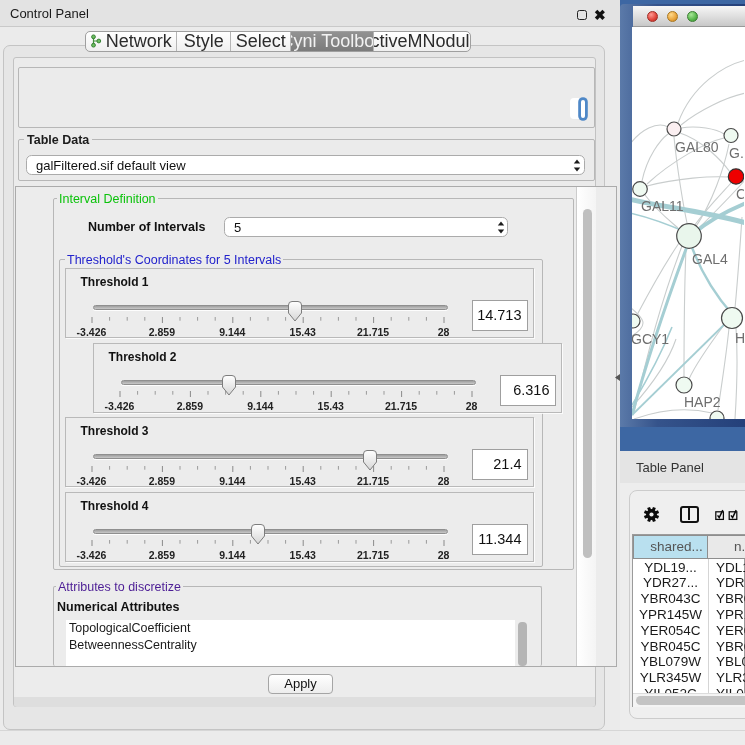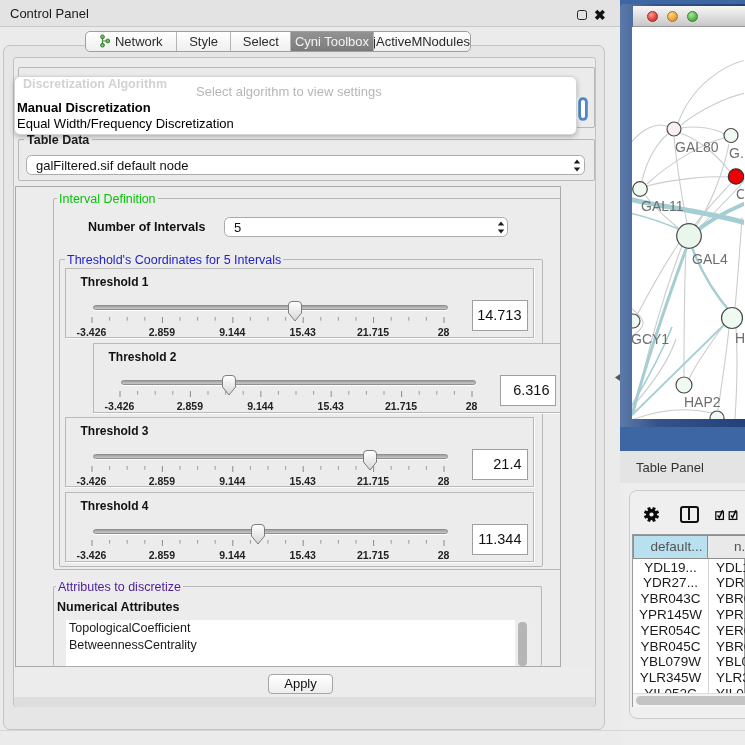--- a/index.html
+++ b/index.html
@@ -10,34 +10,34 @@
 #titlebar { left:0; top:0; width:745px; height:27px; background:#e3e3e3; border-bottom:1px solid #c9c9c9; }
 #titlebar .t { left:10px; top:6px; font-size:13px; color:#1a1a1a; }
 #floatico { left:577px; top:10px; width:10px; height:10px; border:1.7px solid #222; border-radius:2.5px; }
 #closeico { left:594px; top:7px; font-size:14px; font-weight:bold; color:#111; }
 
 #outer { left:3px; top:45px; width:601.5px; height:685px; background:#e6e6e6; border:1px solid #c4c4c4; border-radius:7px; }
 #inner { left:13px; top:57px; width:583px; height:650px; background:#ebebeb; border:1px solid #c2c2c2; border-radius:3px; }
 #innerfoot { left:14px; top:697px; width:581px; height:10px; background:#dedede; border-radius:0 0 3px 3px; }
 
 .tabstrip { height:21px; border:1px solid #9f9f9f; border-radius:5px; background:linear-gradient(#ffffff,#efefef); display:flex; overflow:hidden; }
-.tab { height:100%; display:flex; align-items:center; justify-content:center; font-size:13px; white-space:nowrap; overflow:hidden; color:#2b2b2b; border-right:1px solid #b5b5b5; }
+.tab { height:100%; display:flex; align-items:center; justify-content:center; font-size:18px; white-space:nowrap; overflow:hidden; color:#2b2b2b; border-right:1px solid #b5b5b5; }
 .tab:last-child { border-right:none; }
 .tab.sel { background:linear-gradient(#929292,#7b7b7b); color:#f2f2f2; }
 #toptabs { left:84.5px; top:30.5px; width:386px; }
 #bottabs { left:144.5px; top:703.5px; width:318px; }
 
 .gbox { border:1px solid #b7b7b7; border-radius:2px; }
 
 .combo { background:#ffffff; border:1px solid #ababab; border-radius:5.5px; font-size:13px; color:#111; }
 .combo .tx { position:absolute; left:9px; top:50%; transform:translateY(-50%); white-space:nowrap; }
 .arr { position:absolute; width:8px; }
 .arr svg { display:block; }
 
-#spane { left:15px; top:186px; width:546px; height:481px; border:1px solid #ababab; background:#ececec; overflow:hidden; }
+#spane { left:15px; top:186px; width:602px; height:481px; border:1px solid #ababab; background:#ececec; overflow:hidden; }
 #vtrack { left:560px; top:0; width:20px; height:479px; background:linear-gradient(90deg,#ffffff,#f4f4f4); border-left:1px solid #cccccc; }
 #vthumb { left:567px; top:22px; width:9px; height:349px; background:#bfbfbf; border-radius:4.5px; }
 
 .card { position:absolute; left:48.5px; width:469px; height:70px; background:#ececec; border:1px solid #b9b9b9; box-shadow:1px 1px 0 rgba(255,255,255,.8); }
 .card .cl { position:absolute; left:15px; top:6px; font-size:12px; font-weight:bold; color:#111; }
 .track { position:absolute; left:27px; top:36px; width:355px; height:5px; border-radius:2.5px; background:linear-gradient(#9e9e9e,#c9c9c9); border:1px solid #8f8f8f; box-shadow:0 1px 0 rgba(255,255,255,.9); }
 .ticks { position:absolute; left:18.5px; top:47.5px; }
 .tlab { position:absolute; top:56.5px; width:44px; text-align:center; font-size:10.5px; font-weight:bold; color:#222; }
 .thumb { position:absolute; top:31.5px; width:16px; height:21px; }
 .vbox { position:absolute; left:406px; top:31px; width:56px; height:31px; background:#ffffff; border:1px solid #9f9f9f; font-size:14.5px; color:#111; text-align:right; line-height:29px; padding-right:5px; }
@@ -104,21 +104,21 @@
     <div class="tab" style="width:96.5px;">jActiveMNodules</div>
   </div>
 
   <div class="abs gbox" style="left:17.5px; top:67px; width:577px; height:61px; background:#ebebeb;"></div>
   <div class="abs" style="left:570px; top:98px; width:14px; height:21px; background:#fff; border-radius:4px 0 0 4px;"></div>
   <div class="abs" style="left:580.5px; top:99.5px; width:4.5px; height:18.5px; background:#fff; border-radius:2px; box-shadow:0 0 0 2.8px #4f88c7;"></div>
 
   <div class="abs gbox" style="left:17.5px; top:139px; width:577px; height:42px; background:#ebebeb;"></div>
   <div class="abs" style="left:24px; top:132.5px; background:#ebebeb; padding:0 3px; font-size:12.5px; font-weight:600; color:#1c1c1c;">Table Data</div>
   <div class="abs combo" style="left:26px; top:154.5px; width:559px; height:20px;">
-    <span class="tx">galFiltered.sif default node</span>
+    <span class="tx">galFiltered.sif default view</span>
     <span class="abs arr" style="left:546px; top:3px;">
         <svg width="8" height="13">
           <polygon points="4,0.5 7.2,4.5 0.8,4.5" fill="#1b1b1b"></polygon>
           <polygon points="4,12.5 7.2,8.5 0.8,8.5" fill="#1b1b1b"></polygon>
         </svg>
       </span>
   </div>
 
   <div class="abs" id="spane">
 
@@ -322,26 +322,20 @@
     <div>TopologicalCoefficient</div>
     <div>BetweennessCentrality</div>
   </div>
   <div class="abs" id="listsb"></div>
   <div class="abs" id="listth"></div>
 
   <div class="abs" id="applyrow"></div>
   <div class="abs" id="applybtn">Apply</div>
 
 
-  <div class="abs" id="popup">
-    <div class="fade1">Discretization Algorithm</div>
-    <div class="fade2">Select algorithm to view settings</div>
-    <div class="it1">Manual Discretization</div>
-    <div class="it2">Equal Width/Frequency Discretization</div>
-  </div>
 
   <div class="abs" id="desktop"></div>
   <div class="abs" id="netwin"></div>
   <div class="abs" id="nettitle">
     <div class="light" style="left:14px; background:radial-gradient(circle at 35% 30%,#ff9a93,#e0443a 60%,#b02c24); border:0.5px solid #9e2b24;"></div>
     <div class="light" style="left:34px; background:radial-gradient(circle at 35% 30%,#ffd98a,#e9a43b 60%,#bf7e22); border:0.5px solid #a8761f;"></div>
     <div class="light" style="left:54px; background:radial-gradient(circle at 35% 30%,#a8e798,#57b64b 60%,#3c8f33); border:0.5px solid #3a7d31;"></div>
   </div>
   <div class="abs" id="canvas">
     <svg width="112" height="392" viewBox="0 0 112 392">
@@ -427,21 +421,21 @@
         <g fill="none" stroke="#0a0a0a" stroke-width="1.25">
           <rect x="0.8" y="2.8" width="7.6" height="7.6"></rect>
           <rect x="14.2" y="2.8" width="7.6" height="7.6"></rect>
         </g>
         <g fill="none" stroke="#0a0a0a" stroke-width="1.5">
           <path d="M2.6,6.4 L4.2,8.6 L7.8,1.2"></path>
           <path d="M16,6.4 L17.6,8.6 L21.2,1.2"></path>
         </g>
       </svg></div>
   <div class="abs" id="tbl"></div>
-  <div class="abs" id="th1">default...</div>
+  <div class="abs" id="th1">shared...</div>
   <div class="abs" id="th2">n...</div>
   <div class="abs" id="coldiv"></div>
   <div class="abs" id="rows">
       <div class="trow" style="top:559.5px;">YDL19...</div>
       <div class="trow2" style="top:559.5px;">YDL1</div>
       <div class="trow" style="top:575.3px;">YDR27...</div>
       <div class="trow2" style="top:575.3px;">YDR2</div>
       <div class="trow" style="top:591.1px;">YBR043C</div>
       <div class="trow2" style="top:591.1px;">YBR0</div>
       <div class="trow" style="top:606.9px;">YPR145W</div>

